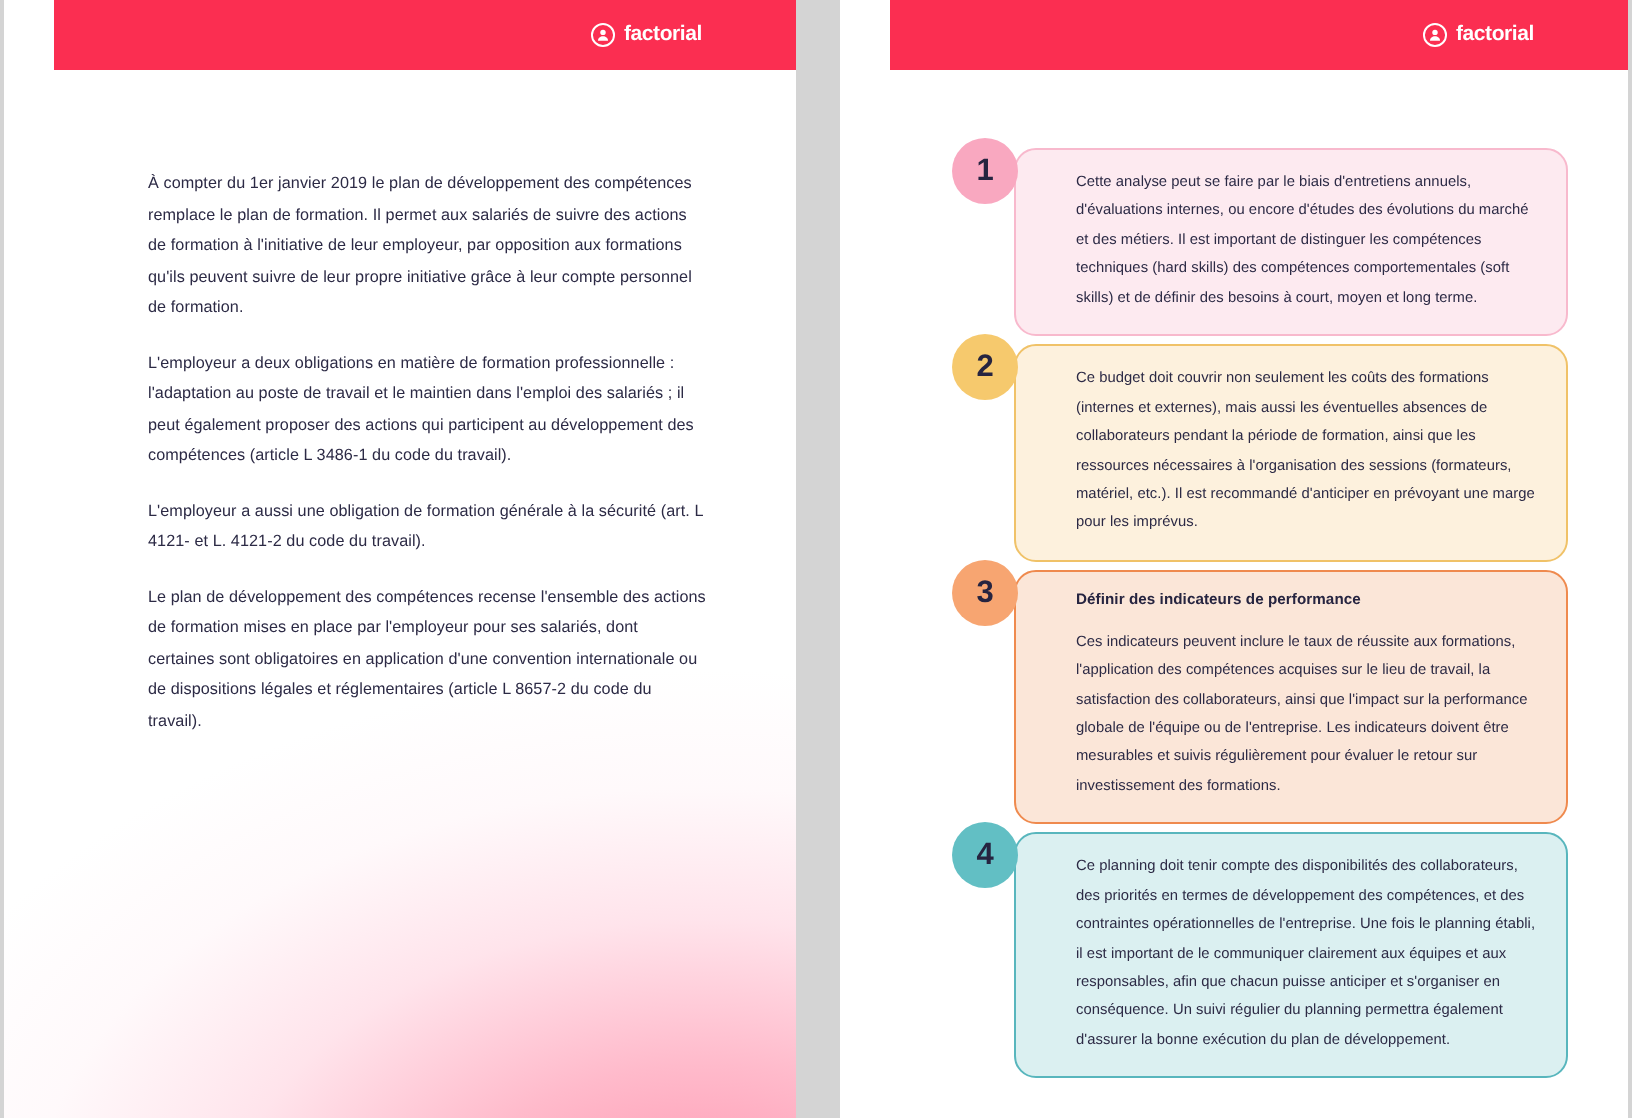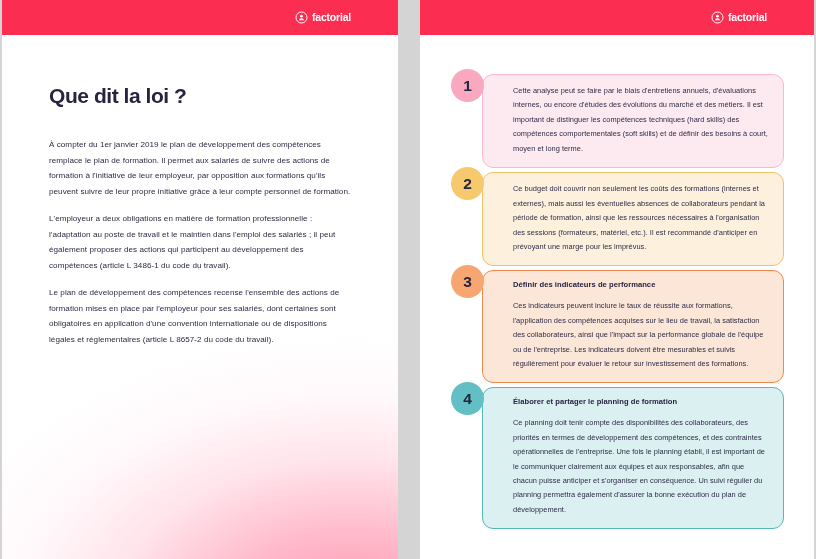--- a/index.html
+++ b/index.html
@@ -19,20 +19,21 @@
     display: flex;
     background: #d4d4d4;
   }
 
   
   .page {
     position: relative;
     height: 559px;
     background: #ffffff;
     overflow: hidden;
+    padding-left: 25px;
   }
   .page-left  { width: 396px; margin-left: 2px; }
   .page-gap   { width: 22px; background: #d4d4d4; flex: 0 0 22px; }
   .page-right { width: 394px; }
 
   
   .brand-bar {
     position: relative;
     height: 35px;
     background: #fb2e51;
@@ -187,24 +188,24 @@
           <circle cx="12" cy="9.6" r="2.5" fill="#ffffff"></circle>
           <path d="M7.4 17.2c0-2.5 2.1-4 4.6-4s4.6 1.5 4.6 4z" fill="#ffffff"></path>
         </svg>
         <span class="brand-word">factorial</span>
       </div>
     </div>
 
     <div class="glow"></div>
 
     <div class="left-body">
-      <h1 class="doc-title">Que dit la loi ?</h1>
       <div id="left-paragraphs">
           <p class="para">À compter du 1er janvier 2019 le plan de développement des compétences remplace le plan de formation. Il permet aux salariés de suivre des actions de formation à l'initiative de leur employeur, par opposition aux formations qu'ils peuvent suivre de leur propre initiative grâce à leur compte personnel de formation.</p>
           <p class="para">L'employeur a deux obligations en matière de formation professionnelle : l'adaptation au poste de travail et le maintien dans l'emploi des salariés ; il peut également proposer des actions qui participent au développement des compétences (article L 3486-1 du code du travail).</p>
+          <p class="para">L'employeur a aussi une obligation de formation générale à la sécurité (art. L 4121- et L. 4121-2 du code du travail).</p>
           <p class="para">Le plan de développement des compétences recense l'ensemble des actions de formation mises en place par l'employeur pour ses salariés, dont certaines sont obligatoires en application d'une convention internationale ou de dispositions légales et réglementaires (article L 8657-2 du code du travail).</p>
         </div>
     </div>
   </div>
 
   <div class="page-gap"></div>
 
   <div class="page page-right">
 
     <div class="brand-bar">
@@ -228,20 +229,19 @@
             <div class="step-badge badge-2" style="background: rgb(246, 201, 109);">2</div>
             <div class="step-text">Ce budget doit couvrir non seulement les coûts des formations (internes et externes), mais aussi les éventuelles absences de collaborateurs pendant la période de formation, ainsi que les ressources nécessaires à l'organisation des sessions (formateurs, matériel, etc.). Il est recommandé d'anticiper en prévoyant une marge pour les imprévus.</div>
           </div>
           <div class="step step-3" style="background: rgb(251, 230, 216); border-color: rgb(239, 138, 78);">
             <div class="step-badge badge-3" style="background: rgb(247, 165, 113);">3</div>
             <div class="step-heading">Définir des indicateurs de performance</div>
             <div class="step-text">Ces indicateurs peuvent inclure le taux de réussite aux formations, l'application des compétences acquises sur le lieu de travail, la satisfaction des collaborateurs, ainsi que l'impact sur la performance globale de l'équipe ou de l'entreprise. Les indicateurs doivent être mesurables et suivis régulièrement pour évaluer le retour sur investissement des formations.</div>
           </div>
           <div class="step step-4" style="background: rgb(219, 240, 241); border-color: rgb(88, 182, 189);">
             <div class="step-badge badge-4" style="background: rgb(98, 191, 196);">4</div>
-            <div class="step-heading">Élaborer et partager le planning de formation</div>
             <div class="step-text">Ce planning doit tenir compte des disponibilités des collaborateurs, des priorités en termes de développement des compétences, et des contraintes opérationnelles de l'entreprise. Une fois le planning établi, il est important de le communiquer clairement aux équipes et aux responsables, afin que chacun puisse anticiper et s'organiser en conséquence. Un suivi régulier du planning permettra également d'assurer la bonne exécution du plan de développement.</div>
           </div>
         </div>
     </div>
   </div>
 
 </div>
 
 </body></html>

